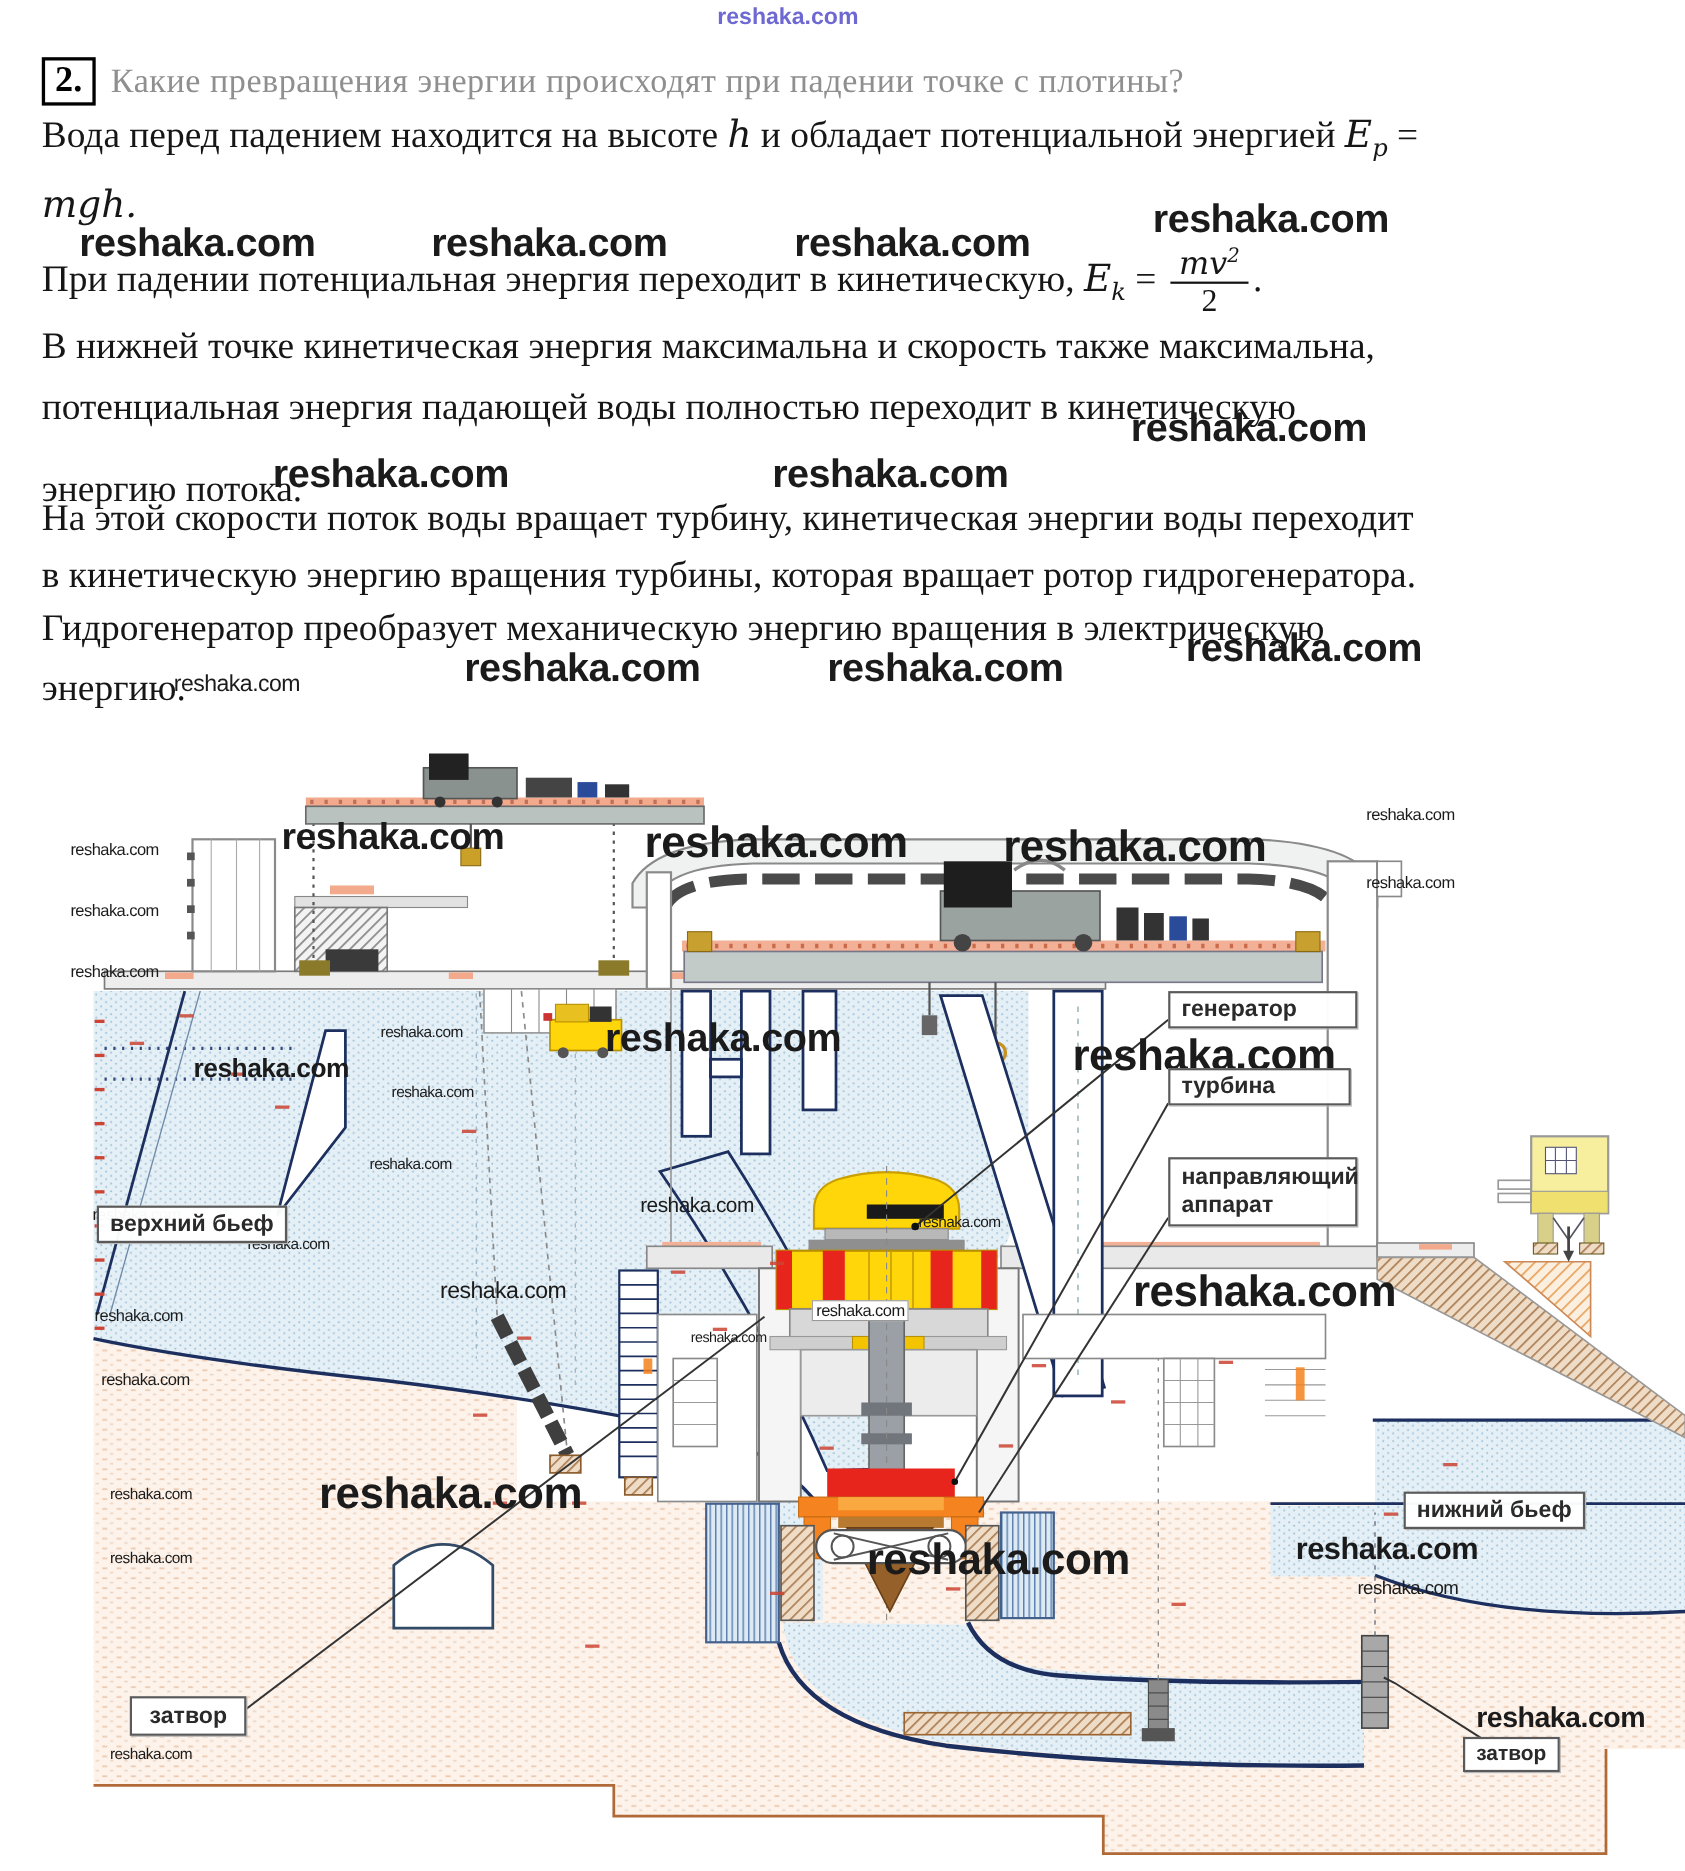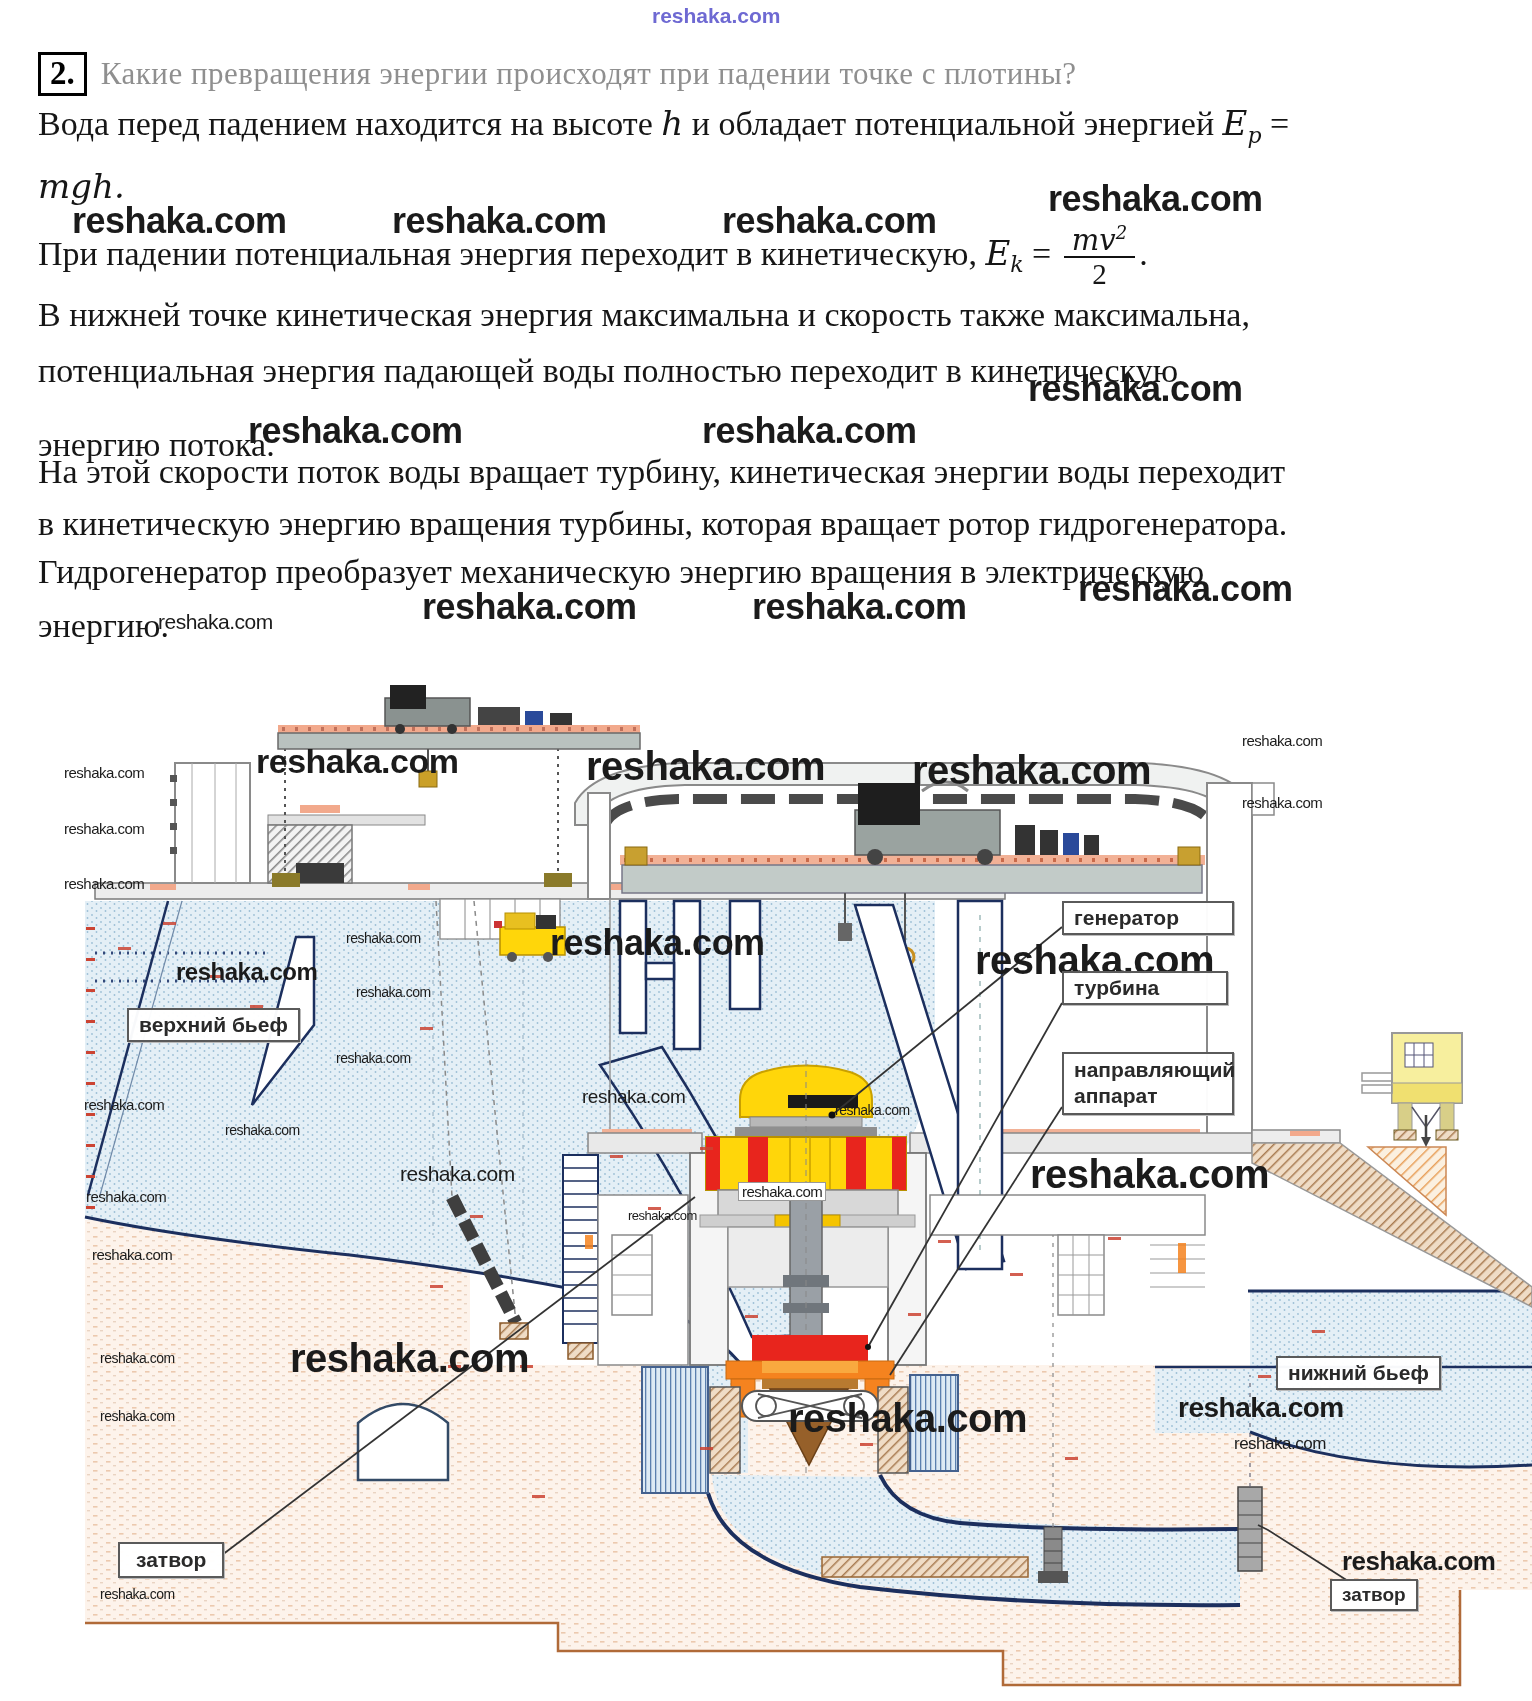--- a/index.html
+++ b/index.html
@@ -107,21 +107,21 @@
 <span class="wm w15" style="left:92px;top:1246px;">reshaka.com</span>
 <span class="wm w40" style="left:290px;top:1336px;">reshaka.com</span>
 <span class="wm w28" style="left:1178px;top:1392px;">reshaka.com</span>
 <span class="wm w14" style="left:100px;top:1350px;">reshaka.com</span>
 <span class="wm w40" style="left:788px;top:1396px;">reshaka.com</span>
 <span class="wm w14" style="left:100px;top:1408px;">reshaka.com</span>
 <span class="wm w17" style="left:1234px;top:1434px;">reshaka.com</span>
 <span class="wm w26" style="left:1342px;top:1546px;">reshaka.com</span>
 <span class="wm w14" style="left:100px;top:1586px;">reshaka.com</span>
 
-<div class="dlabel" style="left:88px;top:1008px;margin-left:39px;">верхний бьеф</div>
+<div class="dlabel" style="left:88px;top:1096px;">верхний бьеф</div>
 <div class="dlabel" style="left:1062px;top:901px;width:148px;">генератор</div>
 <div class="dlabel" style="left:1062px;top:971px;width:142px;">турбина</div>
 <div class="dlabel two" style="left:1062px;top:1052px;width:148px;">
   <span>направляющий</span><br>
   <span>аппарат</span>
 </div>
 <div class="dlabel" style="left:1276px;top:1356px;">нижний бьеф</div>
 <div class="dlabel" style="left:118px;top:1542px;padding:4px 16px;">затвор</div>
 <div class="dlabel" style="left:1330px;top:1579px;font-size:19px;">затвор</div>
 

